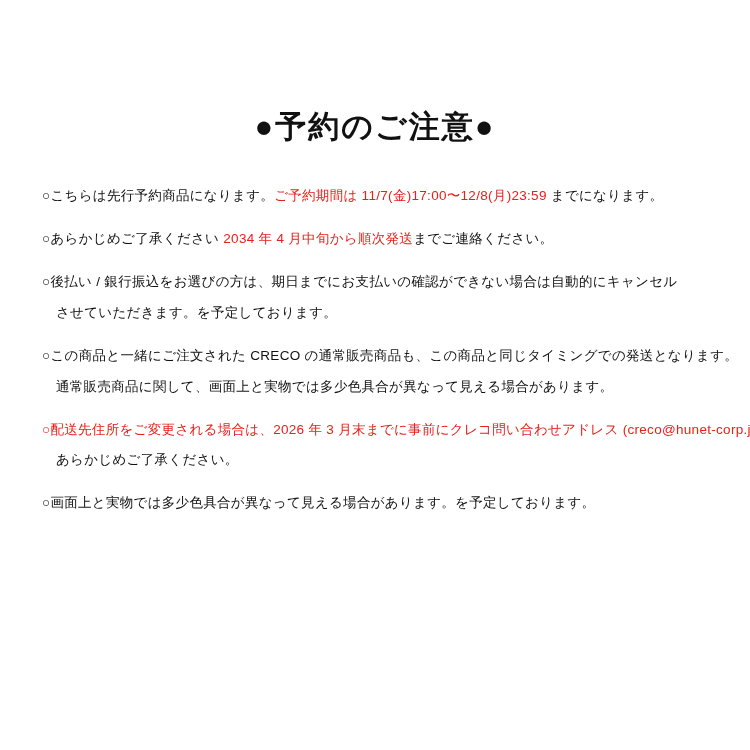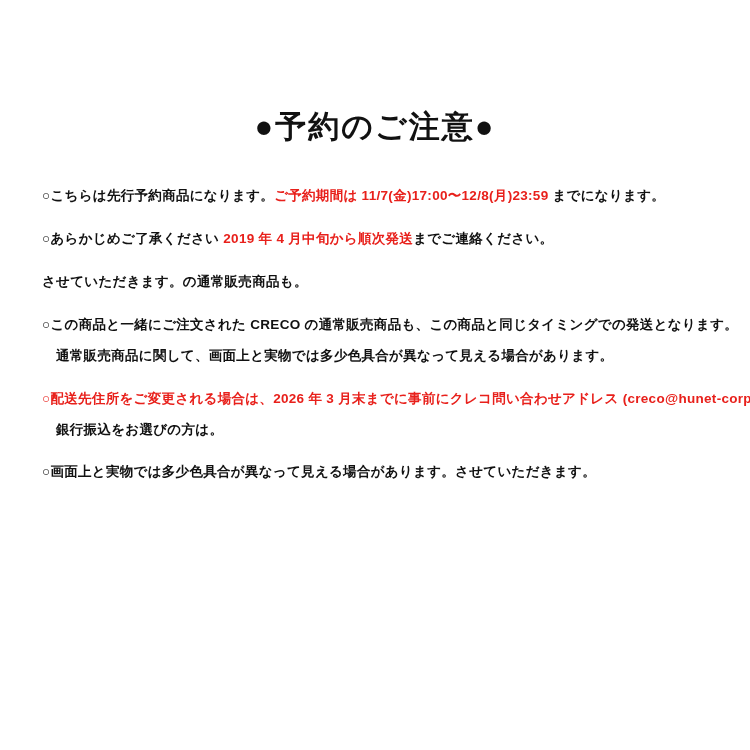--- a/index.html
+++ b/index.html
@@ -33,21 +33,20 @@
     line-height: 1.2;
   }
   .notes {
     margin: 0;
     padding: 0;
     list-style: none;
     position: absolute;
     top: 148px;
     left: 42px;
     right: 38px;
-    font-weight: bold;
   }
   .note {
     margin-bottom: 22px;
   }
   .note-line {
     font-size: 13.5px;
     line-height: 1.55;
     letter-spacing: 0.3px;
     white-space: nowrap;
   }
@@ -71,30 +70,31 @@
 </head>
 <body>
 
 <div class="page">
   <h1 class="title">●予約のご注意●</h1>
   <ul class="notes">
       <li class="note">
         <div class="note-line"><span class="marker">○</span><span class="seg-black">こちらは先行予約商品になります。</span><span class="seg-red">ご予約期間は 11/7(金)17:00〜12/8(月)23:59</span><span class="seg-black"> までになります。</span></div>
       </li>
       <li class="note">
-        <div class="note-line"><span class="marker">○</span><span class="seg-black">あらかじめご了承ください </span><span class="seg-red">2019 年 4 月中旬から順次発送</span><span class="seg-black">までご連絡ください。</span></div>
+        <div class="note-line"><span class="marker">○</span><span class="seg-black">あらかじめご了承ください </span><span class="seg-red">2034 年 4 月中旬から順次発送</span><span class="seg-black">までご連絡ください。</span></div>
       </li>
       <li class="note">
-        <div class="note-line"><span class="seg-black">させていただきます。の通常販売商品も。</span></div>
+        <div class="note-line"><span class="marker">○</span><span class="seg-black">後払い / 銀行振込をお選びの方は、期日までにお支払いの確認ができない場合は自動的にキャンセル</span></div>
+        <div class="note-line"><span class="seg-black">させていただきます。を予定しております。</span></div>
       </li>
       <li class="note">
         <div class="note-line"><span class="marker">○</span><span class="seg-black">この商品と一緒にご注文された CRECO の通常販売商品も、この商品と同じタイミングでの発送となります。</span></div>
         <div class="note-line"><span class="seg-black">通常販売商品に関して、画面上と実物では多少色具合が異なって見える場合があります。</span></div>
       </li>
       <li class="note">
         <div class="note-line"><span class="marker red">○</span><span class="seg-red">配送先住所をご変更される場合は、2026 年 3 月末までに事前にクレコ問い合わせアドレス (creco@hunet-corp.jp)</span></div>
-        <div class="note-line"><span class="seg-black">銀行振込をお選びの方は。</span></div>
+        <div class="note-line"><span class="seg-black">あらかじめご了承ください。</span></div>
       </li>
       <li class="note">
-        <div class="note-line"><span class="marker">○</span><span class="seg-black">画面上と実物では多少色具合が異なって見える場合があります。させていただきます。</span></div>
+        <div class="note-line"><span class="marker">○</span><span class="seg-black">画面上と実物では多少色具合が異なって見える場合があります。を予定しております。</span></div>
       </li>
     </ul>
 </div>
 
 </body></html>

